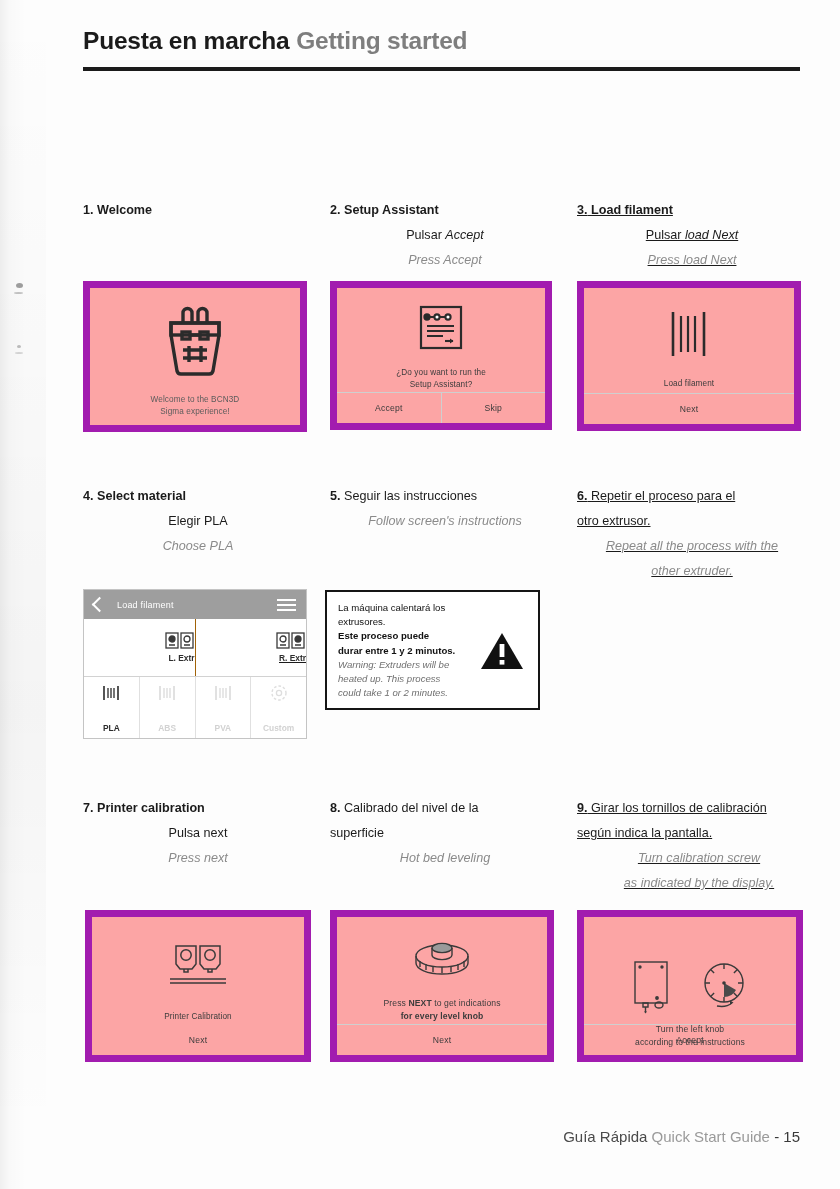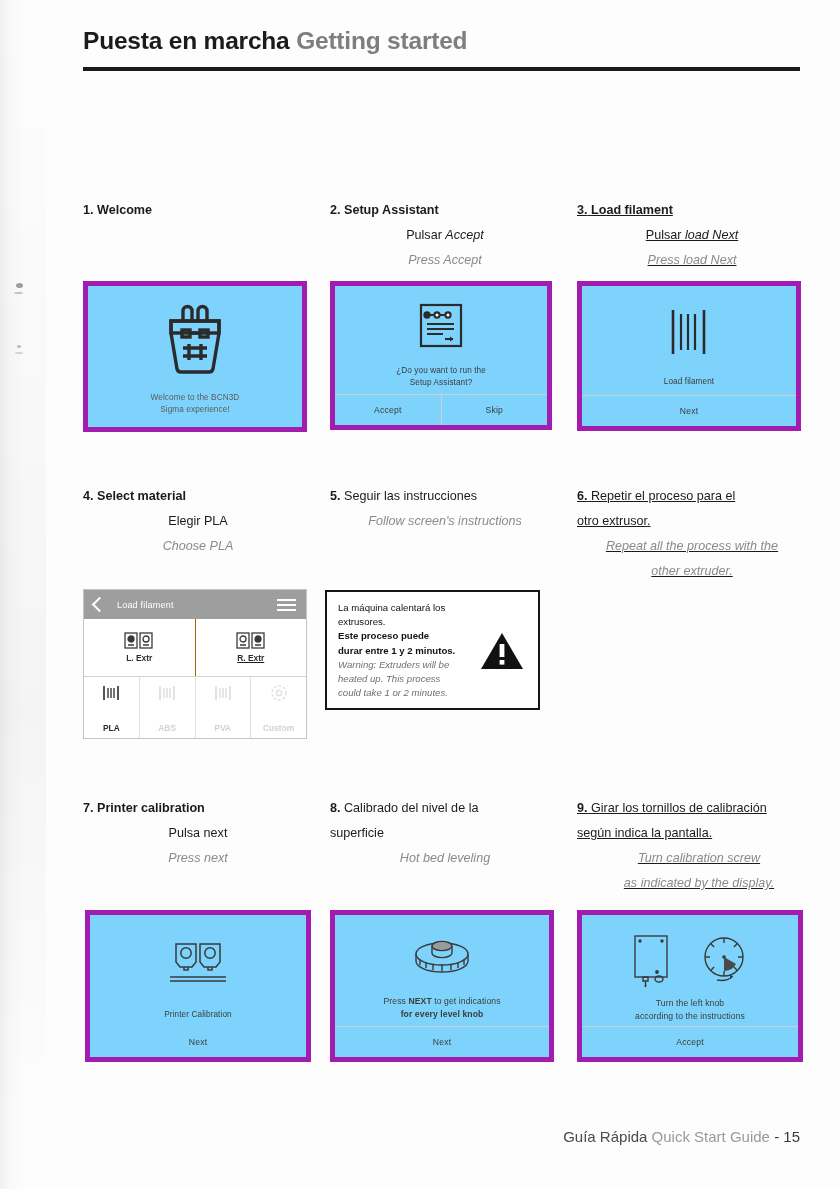--- a/index.html
+++ b/index.html
@@ -92,22 +92,22 @@
   }
   .step-line .it { font-style: italic; }
   .step-line.en {
     color: #8a8a8a;
     font-style: italic;
   }
 
   
   .shot {
     position: absolute;
-    background: #7dd3fc;
-    border: 5px solid #a21caf;
+    background: #fca5a5;
+    border: 7px solid #a21caf;
     box-sizing: border-box;
     overflow: hidden;
   }
   .shot-body {
     position: relative;
     height: 100%;
     display: flex;
     flex-direction: column;
     align-items: center;
     justify-content: center;
@@ -169,21 +169,21 @@
     border-left: 2px solid #fff;
     border-bottom: 2px solid #fff;
     transform: rotate(45deg);
   }
   .burger { position: absolute; right: 10px; top: 9px; width: 19px; }
   .burger i { display: block; height: 2.4px; background: #fff; margin-bottom: 2.6px; }
   .dev-extr-row { display: flex; height: 57px; border-bottom: 1px solid #d2d2d2; }
   .dev-extr {
     flex: 1;
     display: flex; flex-direction: column;
-    align-items: center; justify-content: center;
+    align-items: flex-end; justify-content: center;
     gap: 3px;
   }
   .dev-extr + .dev-extr { border-left: 1px solid #a16207; text-decoration: underline; }
   .dev-extr-label { font-size: 8.4px; color: #2e2e2e; font-weight: 600; }
   .dev-mat-row { display: flex; flex: 1; }
   .dev-mat {
     flex: 1;
     display: flex; flex-direction: column;
     align-items: center; justify-content: center;
     gap: 20px;
@@ -550,21 +550,21 @@
         </div>
         <div style="font-weight:700">for every level knob</div>
       </div>
     </div>
     <div class="shot-btnbar">
       <div class="shot-btn">Next</div>
     </div>
   </div>
 
   <div class="shot" style="left:577px; top:910px; width:226px; height:152px;">
-    <div class="shot-body" style="justify-content:flex-start; padding-top:18px;">
+    <div class="shot-body" style="justify-content:center; padding-top:18px;">
       <div style="display:flex; align-items:center; gap:26px;">
         <span class="icon-wrap">
           <svg width="42" height="56" viewBox="0 0 42 56">
             <g fill="none" stroke="#3a3a3a" stroke-width="1.4">
               <rect x="5" y="3" width="32" height="41"></rect>
               <circle cx="10" cy="8" r="1" fill="#3a3a3a"></circle>
               <circle cx="32" cy="8" r="1" fill="#3a3a3a"></circle>
               <circle cx="27" cy="39" r="1.2" fill="#3a3a3a"></circle>
               <path d="M13 44 h5 v4 h-5 z"></path>
               <path d="M15.5 48 v5"></path>

